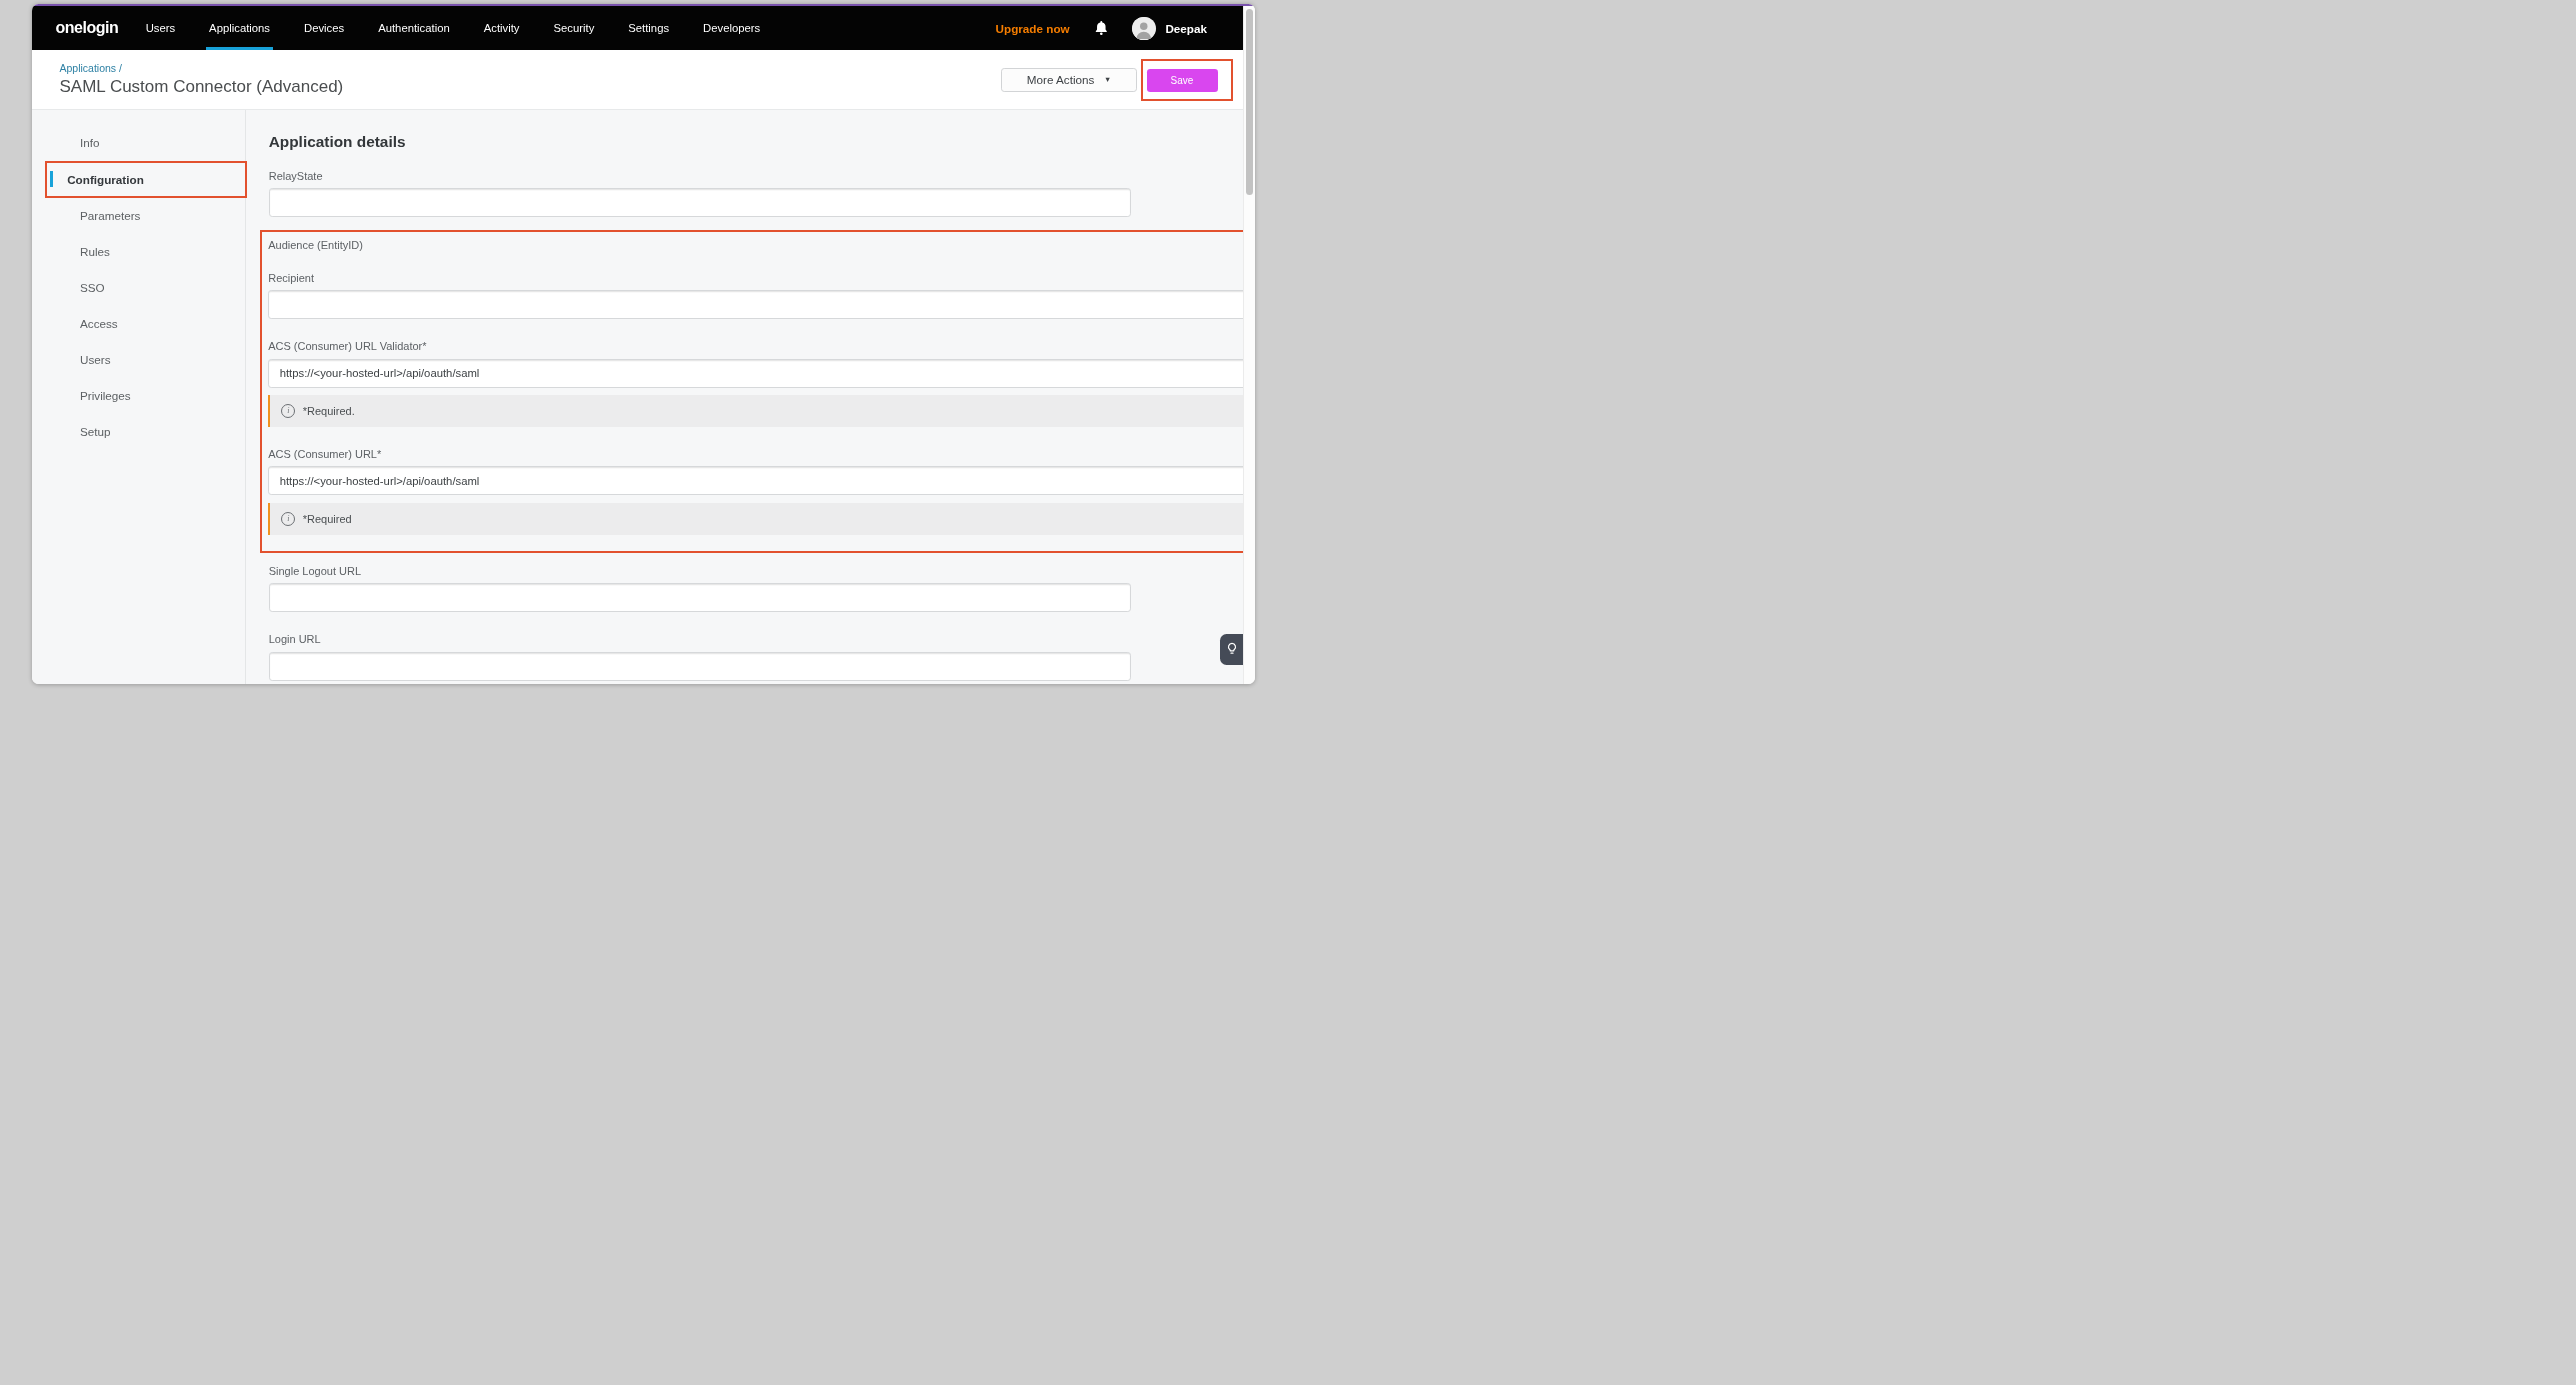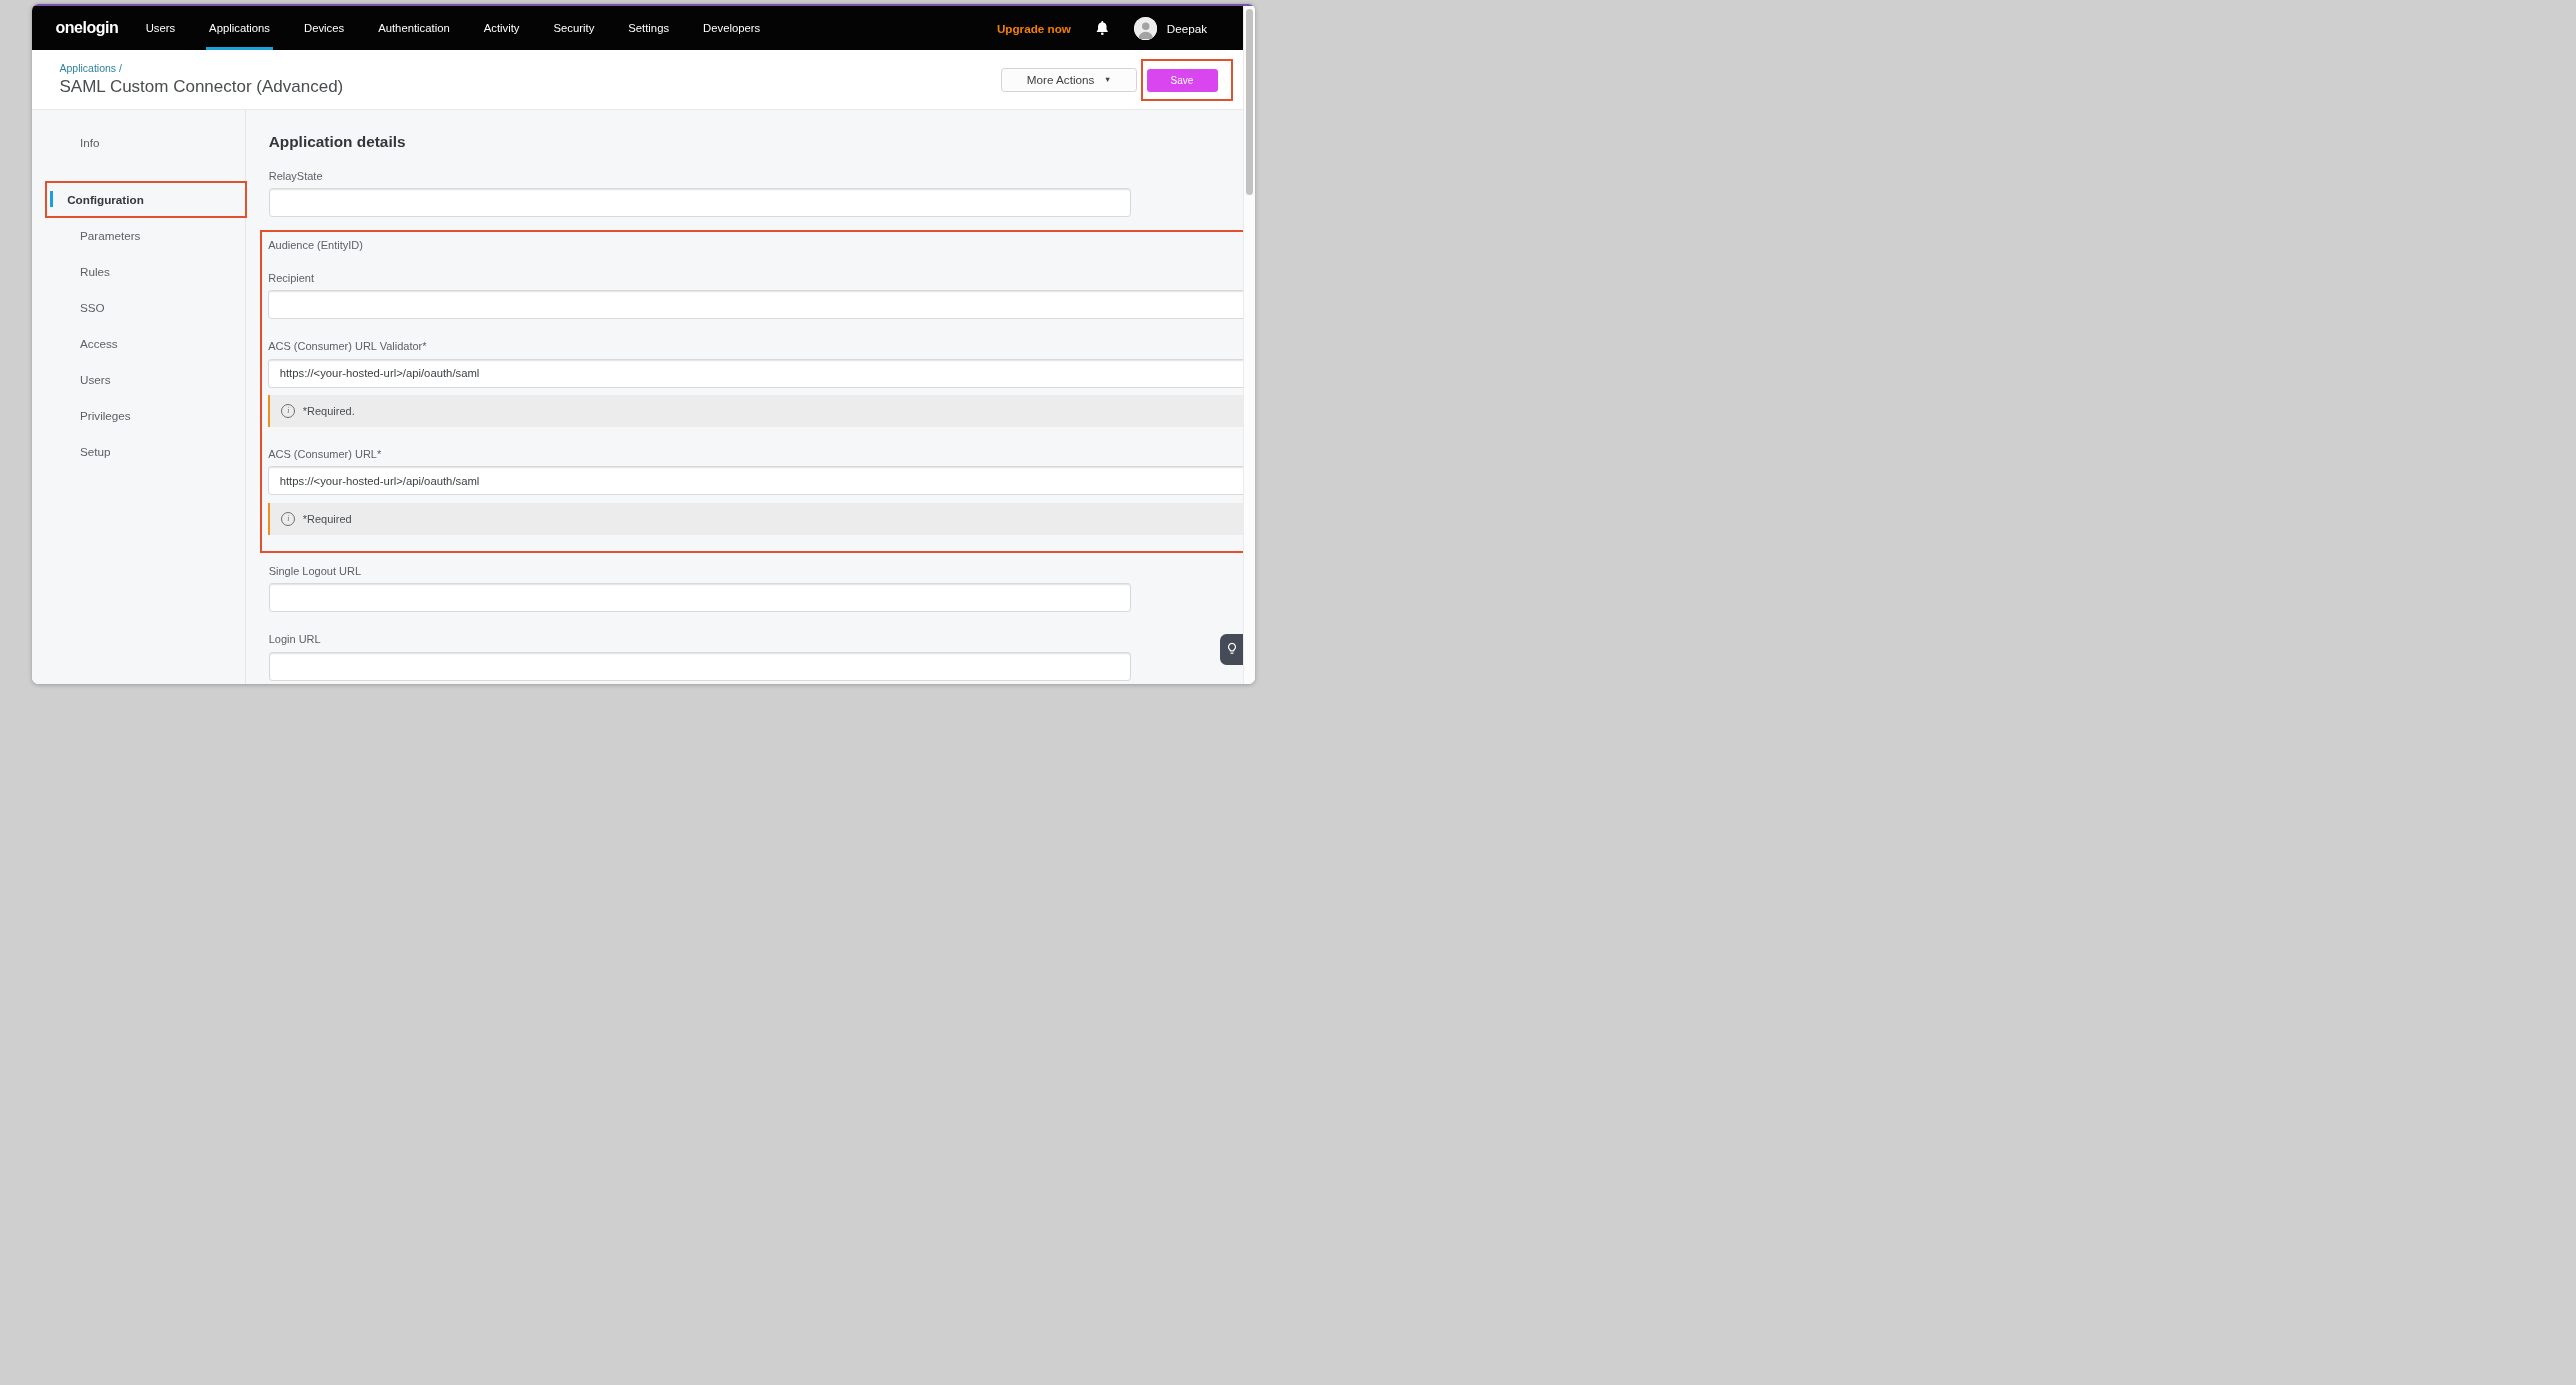--- a/index.html
+++ b/index.html
@@ -26,21 +26,21 @@
   .nav-items { display:flex; height:100%; }
   .nav-item { display:flex; align-items:center; height:100%; box-sizing:border-box;
               padding:3.2px 3.2px 0; margin:0 13.8px; border-bottom:3.2px solid transparent;
               color:#fff; font-size:11.3px; font-weight:500; cursor:pointer; white-space:nowrap; }
   .nav-item.active { border-bottom-color:#18a2d9; }
   .nav-right { margin-left:auto; display:flex; align-items:center; gap:24px; }
   .upgrade { color:#f57d00; font-size:11.7px; font-weight:700; cursor:pointer; white-space:nowrap; }
   .bell { width:14.6px; height:16px; cursor:pointer; display:flex; }
   .user { display:flex; align-items:center; gap:9.7px; cursor:pointer; }
   .avatar { width:23.5px; height:23.5px; border-radius:50%; background:#ededed; overflow:hidden; }
-  .username { color:#fff; font-size:11.7px; font-weight:400; }
+  .username { color:#fff; font-size:11.7px; font-weight:700; }
 
   
   .page-header { height:60px; background:#fff; border-bottom:0.8px solid #e7e9ea;
                  display:flex; align-items:center; padding-left:27.5px; flex:none;
                  box-sizing:border-box; }
   .title-block { display:flex; flex-direction:column; justify-content:center; }
   .crumb { font-size:10.5px; color:#2d80a4; margin-bottom:3.2px; cursor:pointer; }
   .page-title { font-size:17px; color:#4a4d4f; }
   .header-actions { margin-left:auto; display:flex; align-items:center; gap:4px; margin-right:9.7px; }
   .btn-more { height:24px; padding:0 25px; background:#fcfcfc; border:0.8px solid #d2d4d6;
@@ -52,21 +52,21 @@
               border-radius:3.2px; font-size:10px; cursor:pointer; font-family:inherit; }
 
   
   .content { flex:1; display:flex; background:#f6f7f8; min-height:0; }
   .sidebar { width:214px; flex:none; border-right:0.8px solid #e4e6e7;
              padding-top:14.6px; box-sizing:border-box; }
   .side-item { height:36px; display:flex; align-items:center; padding-left:48px;
                font-size:11.7px; color:#5d6164; cursor:pointer; }
   .config-annotation { margin-left:13px; width:202px; height:37px;
                border:2.4px solid #e2512e; box-sizing:border-box;
-               display:flex; align-items:center;margin-top:20px; }
+               display:flex; align-items:center; }
   .active-bar { width:2.4px; height:16px; background:#18a2d9; margin-left:3.2px; flex:none; }
   .side-item-active { margin-left:14.6px; font-size:11.7px; font-weight:700; color:#34383c;
                cursor:pointer; }
 
   .main { flex:1; padding:22.7px 0 0 22.7px; overflow:hidden; position:relative; }
   .main-heading { font-size:15.4px; font-weight:700; color:#33373a; margin:0 0 18.6px; }
   .form { width:862px; }
   .field-label { display:block; font-size:11px; color:#5d6165; margin-bottom:6.5px; }
   .text-input { display:block; width:100%; height:29px; box-sizing:border-box;
                 background:#fff; border:0.8px solid #d6d8da; border-radius:3.2px;

